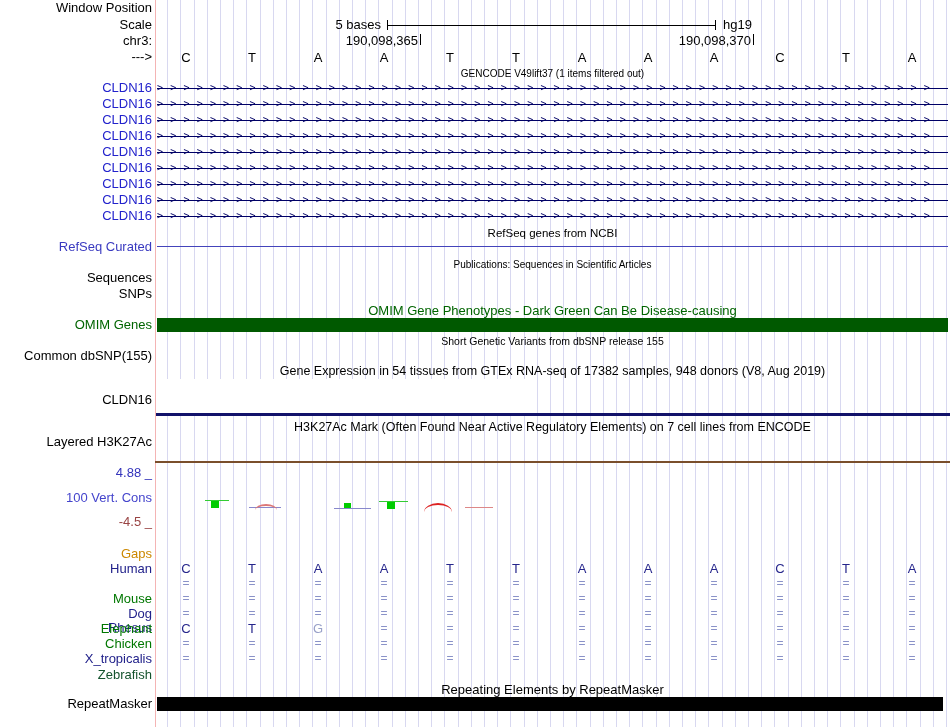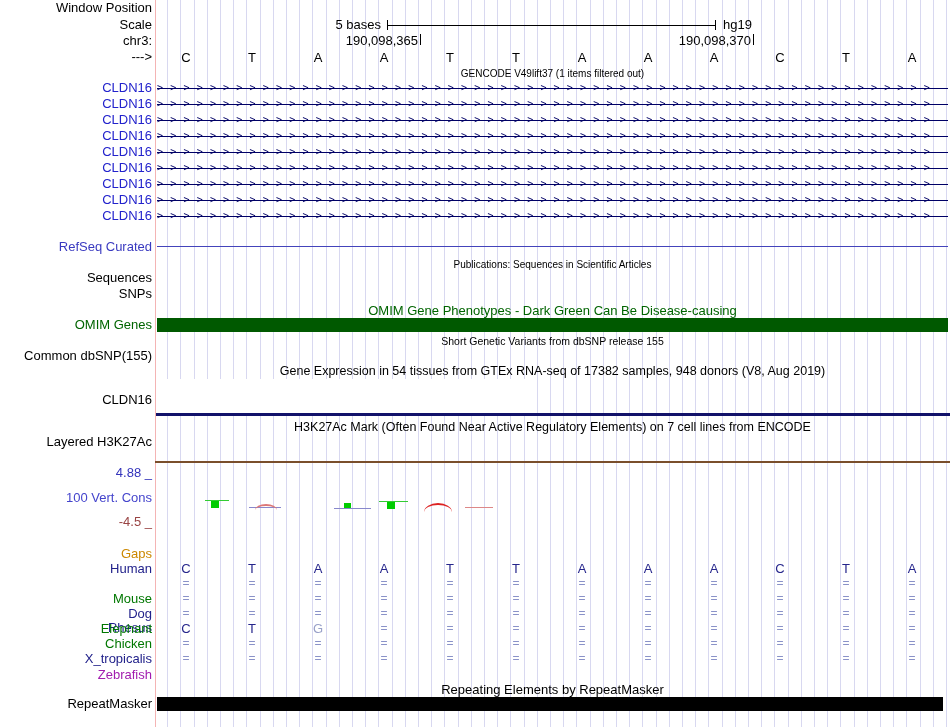--- a/index.html
+++ b/index.html
@@ -187,20 +187,21 @@
   <div class="lbl" style="top:34px">chr3:</div>
   <div class="num" style="left:308px;top:34px">190,098,365</div>
   <div class="tick" style="left:420px;top:34px;height:11px"></div>
   <div class="num" style="left:641px;top:34px">190,098,370</div>
   <div class="tick" style="left:753px;top:34px;height:11px"></div>
 
   <div class="lbl" style="top:50px">---&gt;</div>
 
   <div class="title" style="top:67px;font-size:10px">GENCODE V49lift37 (1 items filtered out)</div>
 
+  <div class="title" style="top:227px;font-size:11.5px">RefSeq genes from NCBI</div>
   <div class="lbl" style="top:240px;color:#3a3ac0">RefSeq Curated</div>
   <div class="hline" style="left:157px;top:246px;width:791px;height:1px;background:#4444bb"></div>
 
   <div class="title" style="top:258px;font-size:10px">Publications: Sequences in Scientific Articles</div>
   <div class="lbl" style="top:271px">Sequences</div>
   <div class="lbl" style="top:287px">SNPs</div>
 
   <div class="title" style="top:304px;font-size:13px;color:#006400">OMIM Gene Phenotypes - Dark Green Can Be Disease-causing</div>
   <div class="lbl" style="top:318px;color:#006400">OMIM Genes</div>
   <div class="hline" style="left:157px;top:318px;width:791px;height:14px;background:#005900"></div>
@@ -236,14 +237,14 @@
     <div class="lbl" style="top: 193px; color: rgb(34, 34, 204);">CLDN16</div>
     <div class="lbl" style="top: 209px; color: rgb(34, 34, 204);">CLDN16</div>
     <div class="lbl" style="top: 547px; color: rgb(204, 136, 0); text-align: center;">Gaps</div>
     <div class="lbl" style="top: 562px; color: rgb(34, 34, 139);">Human</div>
     <div class="lbl" style="top: 577px; color: rgb(34, 34, 139); margin-top: 44px;">Rhesus</div>
     <div class="lbl" style="top: 592px; color: rgb(0, 119, 0);">Mouse</div>
     <div class="lbl" style="top: 607px; color: rgb(34, 34, 139);">Dog</div>
     <div class="lbl" style="top: 622px; color: rgb(0, 119, 0);">Elephant</div>
     <div class="lbl" style="top: 637px; color: rgb(0, 119, 0);">Chicken</div>
     <div class="lbl" style="top: 652px; color: rgb(34, 34, 139);">X_tropicalis</div>
-    <div class="lbl" style="top: 668px; color: #a21caf;">Zebrafish</div>
+    <div class="lbl" style="top: 668px; color: #14532d;">Zebrafish</div>
   </div>
 
 </body></html>

